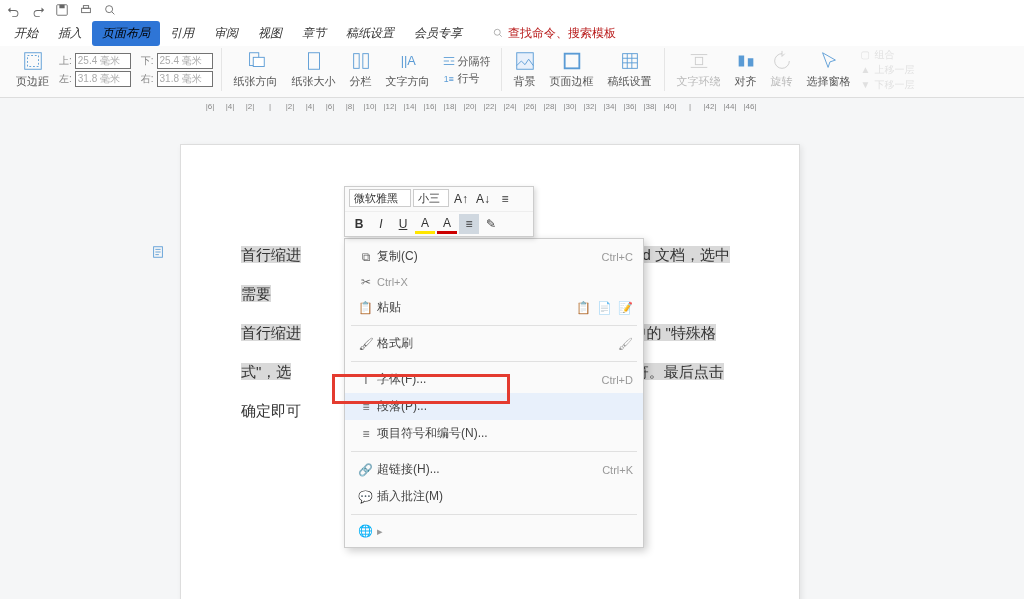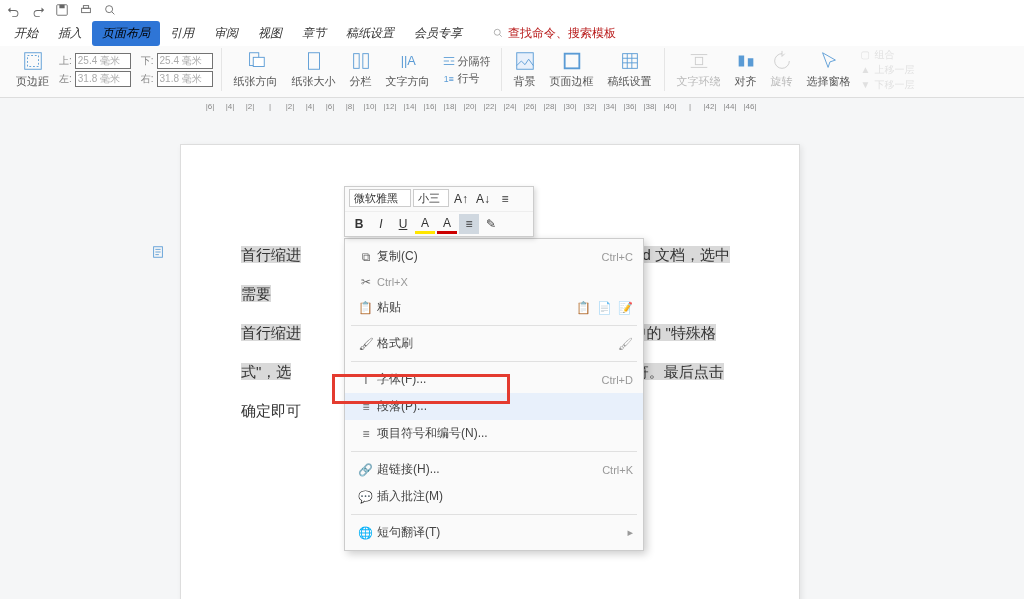--- a/index.html
+++ b/index.html
@@ -573,18 +573,17 @@
       <span class="cm-shortcut">Ctrl+K</span>
     </div>
     <div class="cm-item">
       <span class="cm-icon">💬</span>
       <span class="cm-label">插入批注(M)</span>
       <span class="cm-shortcut"></span>
     </div>
     <div class="cm-sep"></div>
     <div class="cm-item">
       <span class="cm-icon">🌐</span>
-      <span class="cm-label">短句翻译(T)</span>
       <span class="cm-shortcut">▸</span>
     </div>
   </div>
 
 <div class="red-box"></div>
 
 </body></html>

